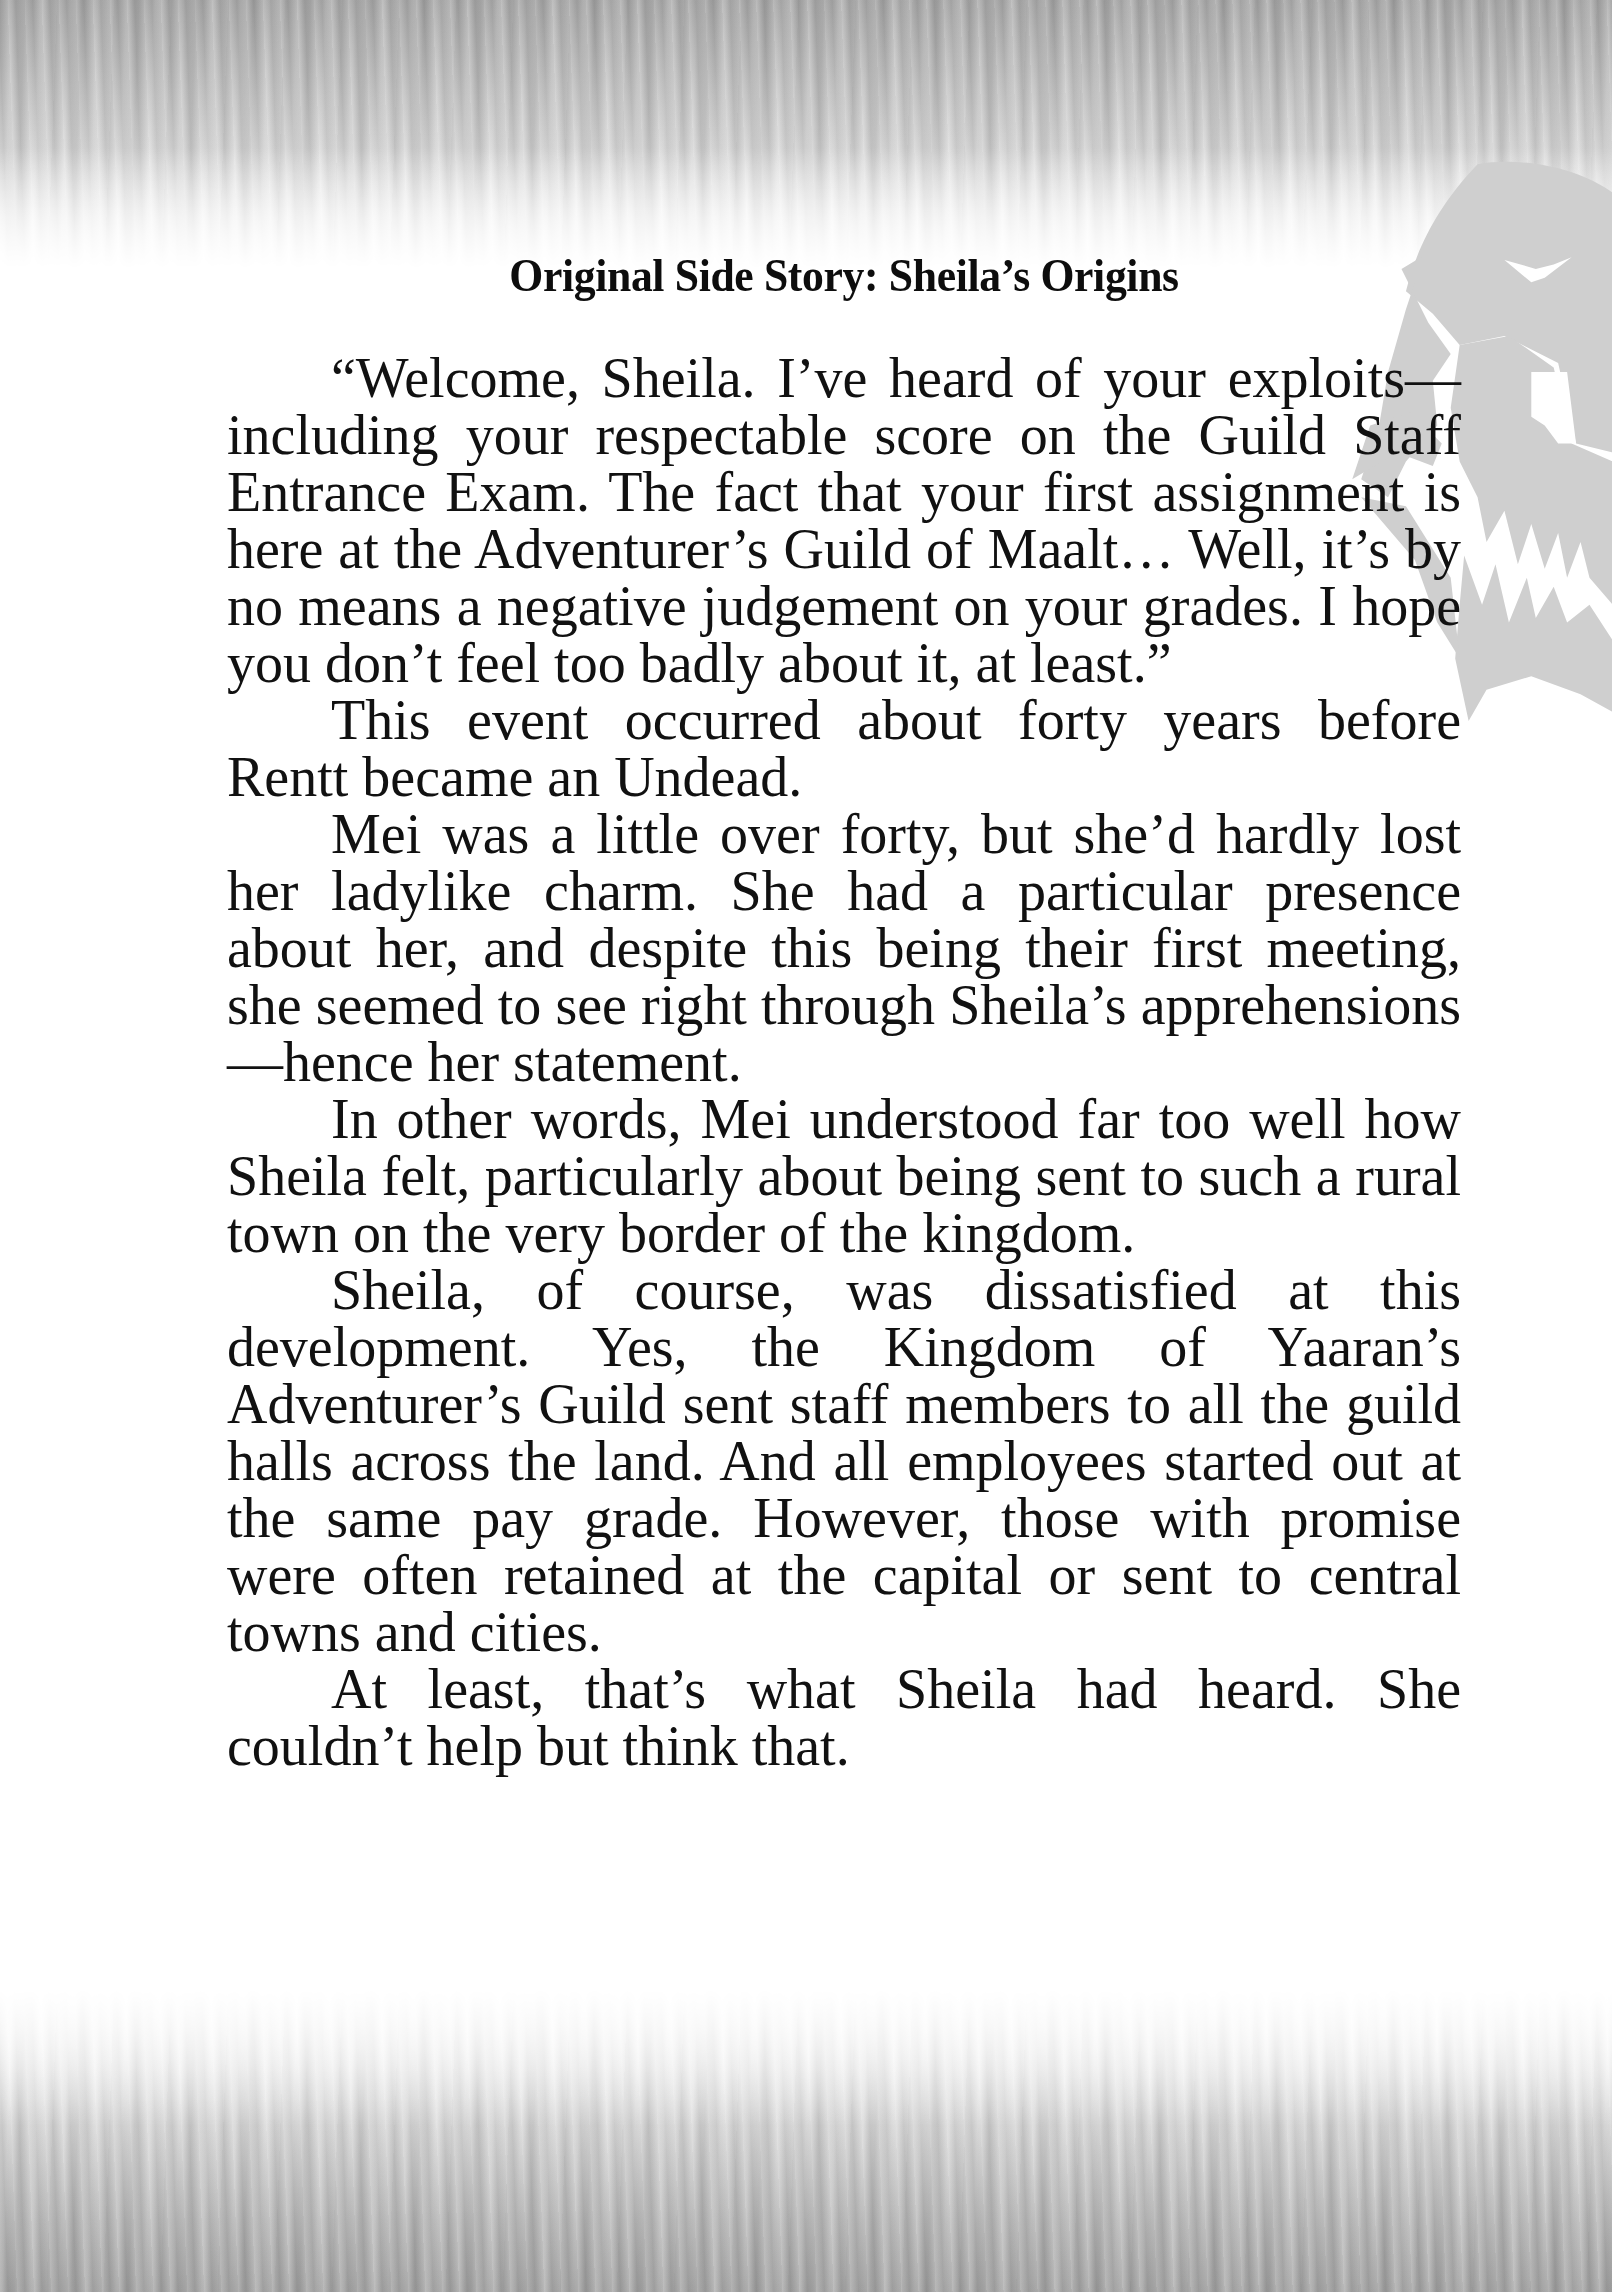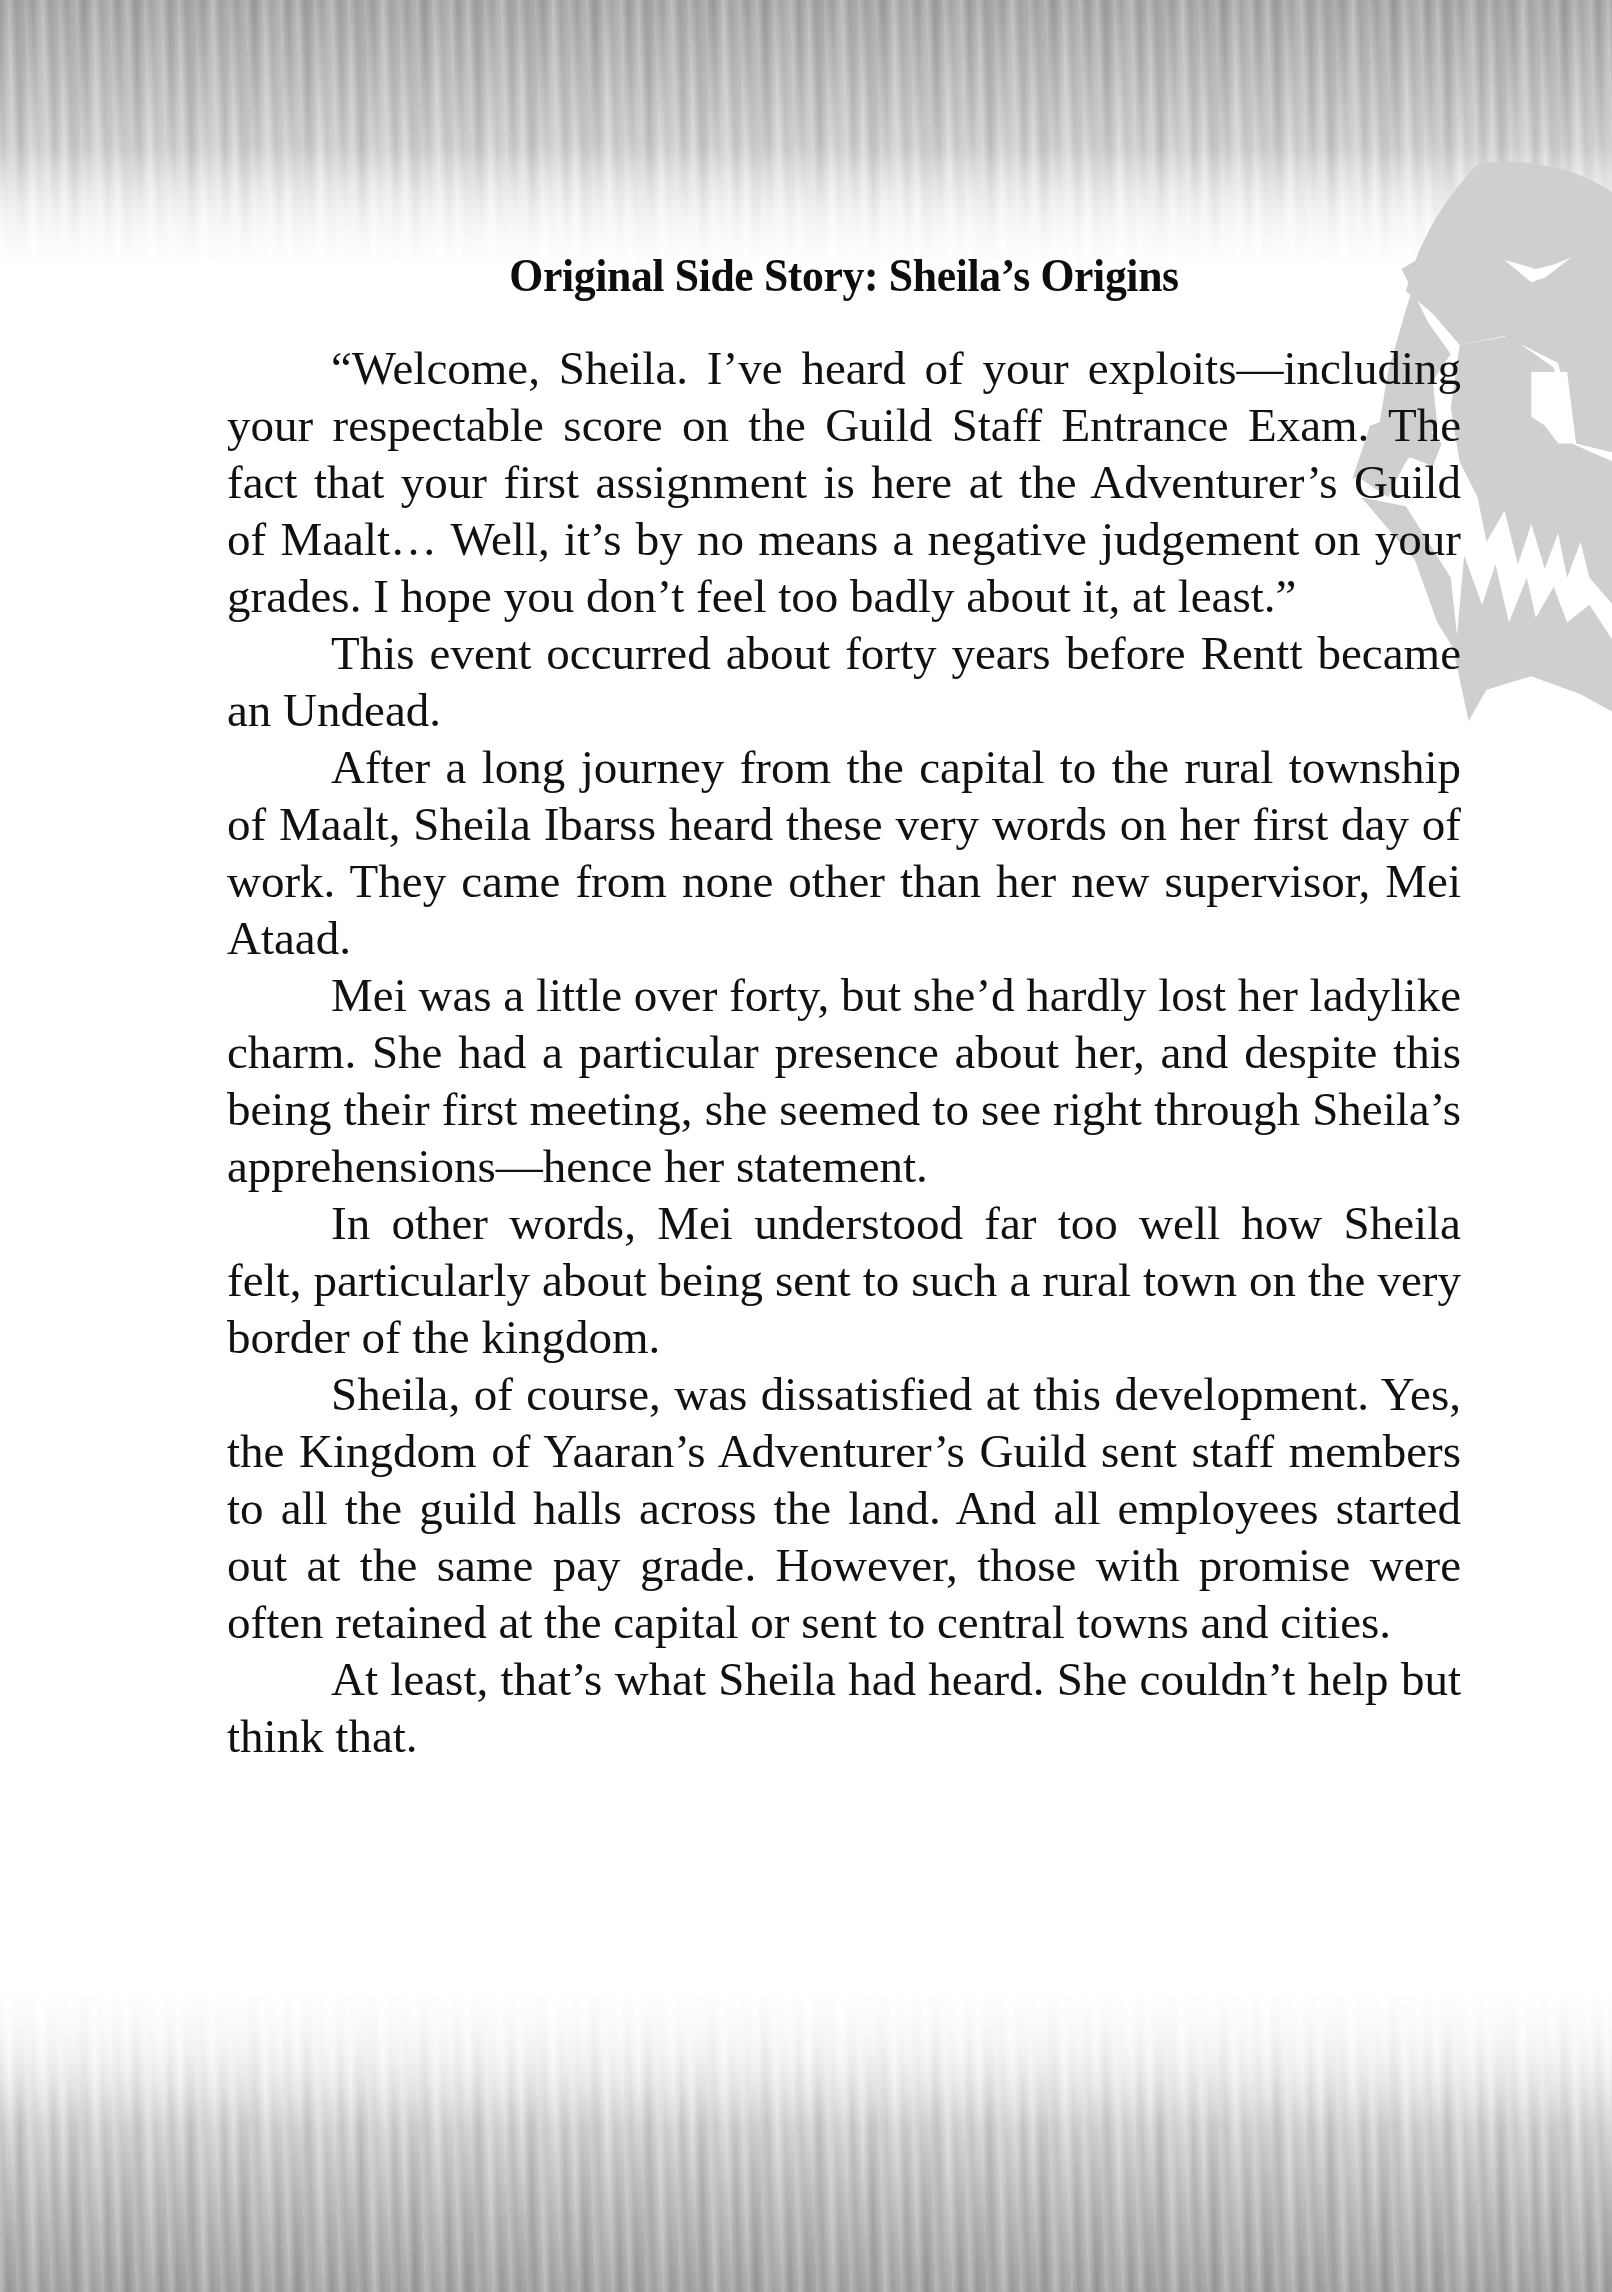--- a/index.html
+++ b/index.html
@@ -60,23 +60,23 @@
     font-size: 47px;
     line-height: 57px;
     letter-spacing: -0.4px;
     color: #0d0d0d;
     transform: scaleX(0.93);
     transform-origin: center;
   }
   .body-text {
     position: absolute;
     left: 227px;
-    top: 340px;
+    top: 350px;
     width: 1234px;
-    font-size: 47px;
+    font-size: 56px;
     line-height: 57px;
     text-align: justify;
   }
   .body-text p {
     margin: 0;
     text-indent: 104px;
   }
 </style>
 </head>
 <body>
@@ -101,19 +101,18 @@
 
   <path d="M170 115 L205 125 L225 120 L245 112 L215 135 L200 140 Z" fill="#ffffff"></path>
   <path d="M200 240 L240 240 L250 320 L230 320 L215 300 L200 290 Z" fill="#ffffff"></path>
 </svg>
 
 <h1 class="title">Original Side Story: Sheila’s Origins</h1>
 
 <div class="body-text">
   <p>“Welcome, Sheila. I’ve heard of your exploits—including your respectable score on the Guild Staff Entrance Exam. The fact that your first assignment is here at the Adventurer’s Guild of Maalt… Well, it’s by no means a negative judgement on your grades. I hope you don’t feel too badly about it, at least.”</p>
   <p>This event occurred about forty years before Rentt became an Undead.</p>
-  <p>After a long journey from the capital to the rural township of Maalt, Sheila Ibarss heard these very words on her first day of work. They came from none other than her new supervisor, Mei Ataad.</p>
   <p>Mei was a little over forty, but she’d hardly lost her ladylike charm. She had a particular presence about her, and despite this being their first meeting, she seemed to see right through Sheila’s apprehensions—hence her statement.</p>
   <p>In other words, Mei understood far too well how Sheila felt, particularly about being sent to such a rural town on the very border of the kingdom.</p>
   <p>Sheila, of course, was dissatisfied at this development. Yes, the Kingdom of Yaaran’s Adventurer’s Guild sent staff members to all the guild halls across the land. And all employees started out at the same pay grade. However, those with promise were often retained at the capital or sent to central towns and cities.</p>
   <p>At least, that’s what Sheila had heard. She couldn’t help but think that.</p>
 </div>
 
 
 </body></html>

